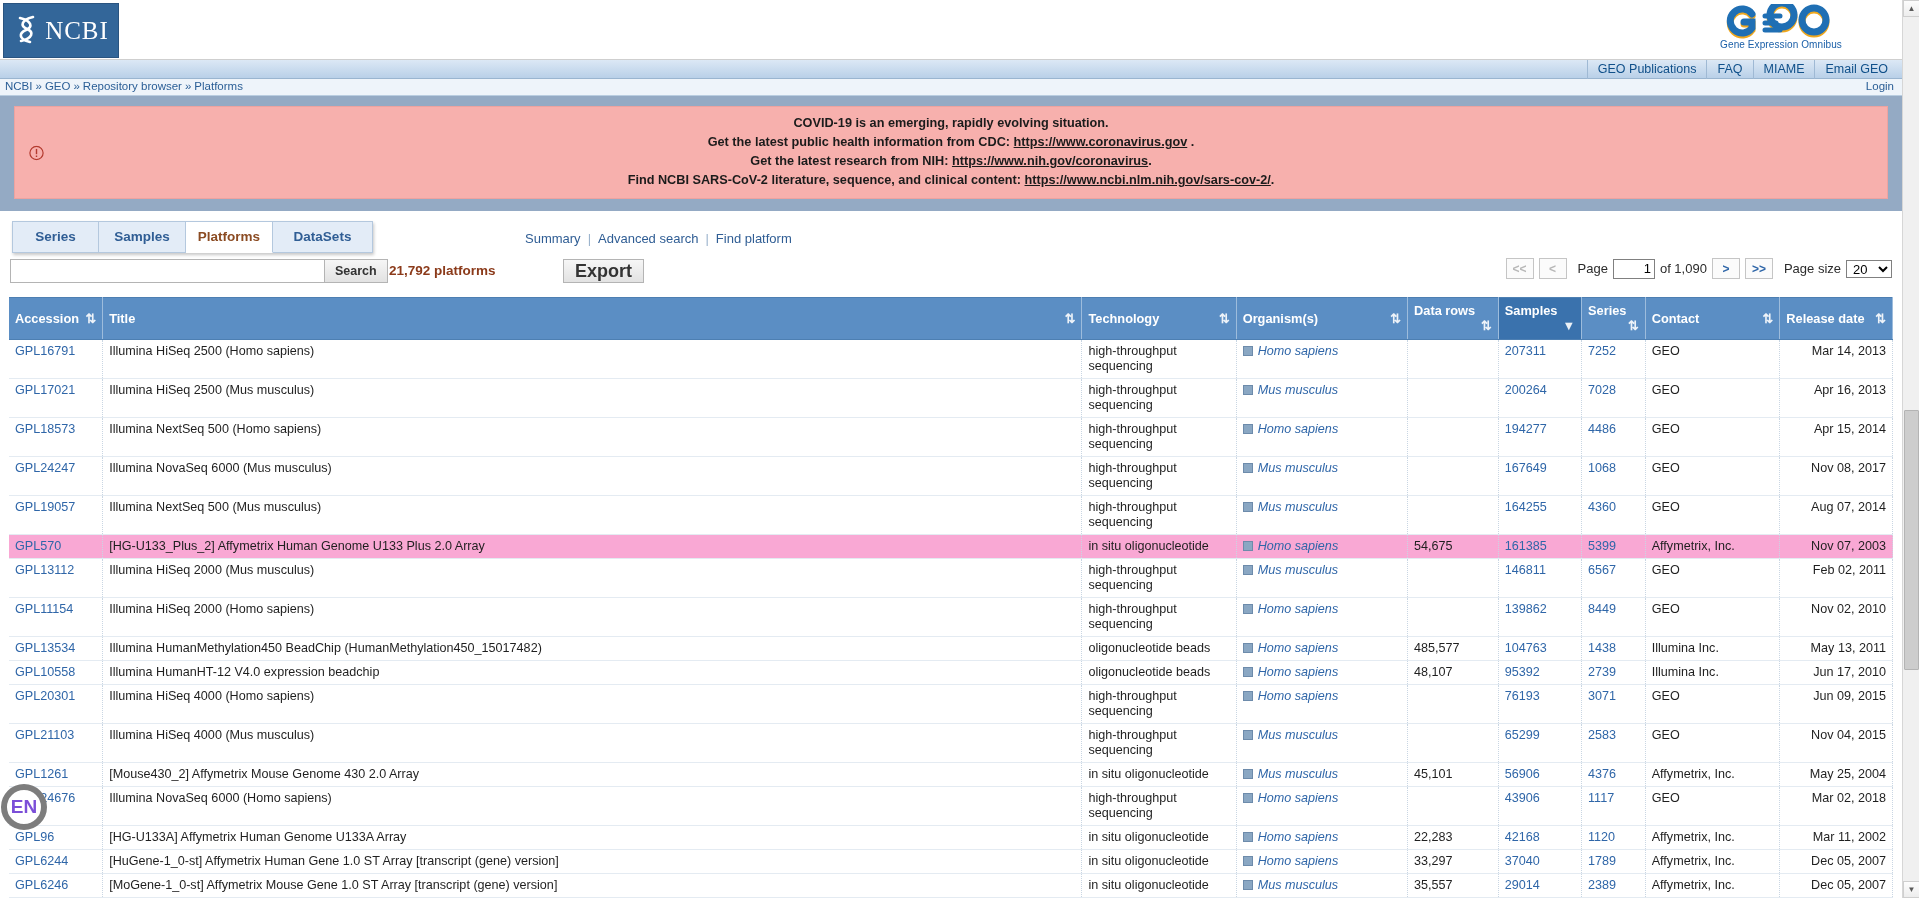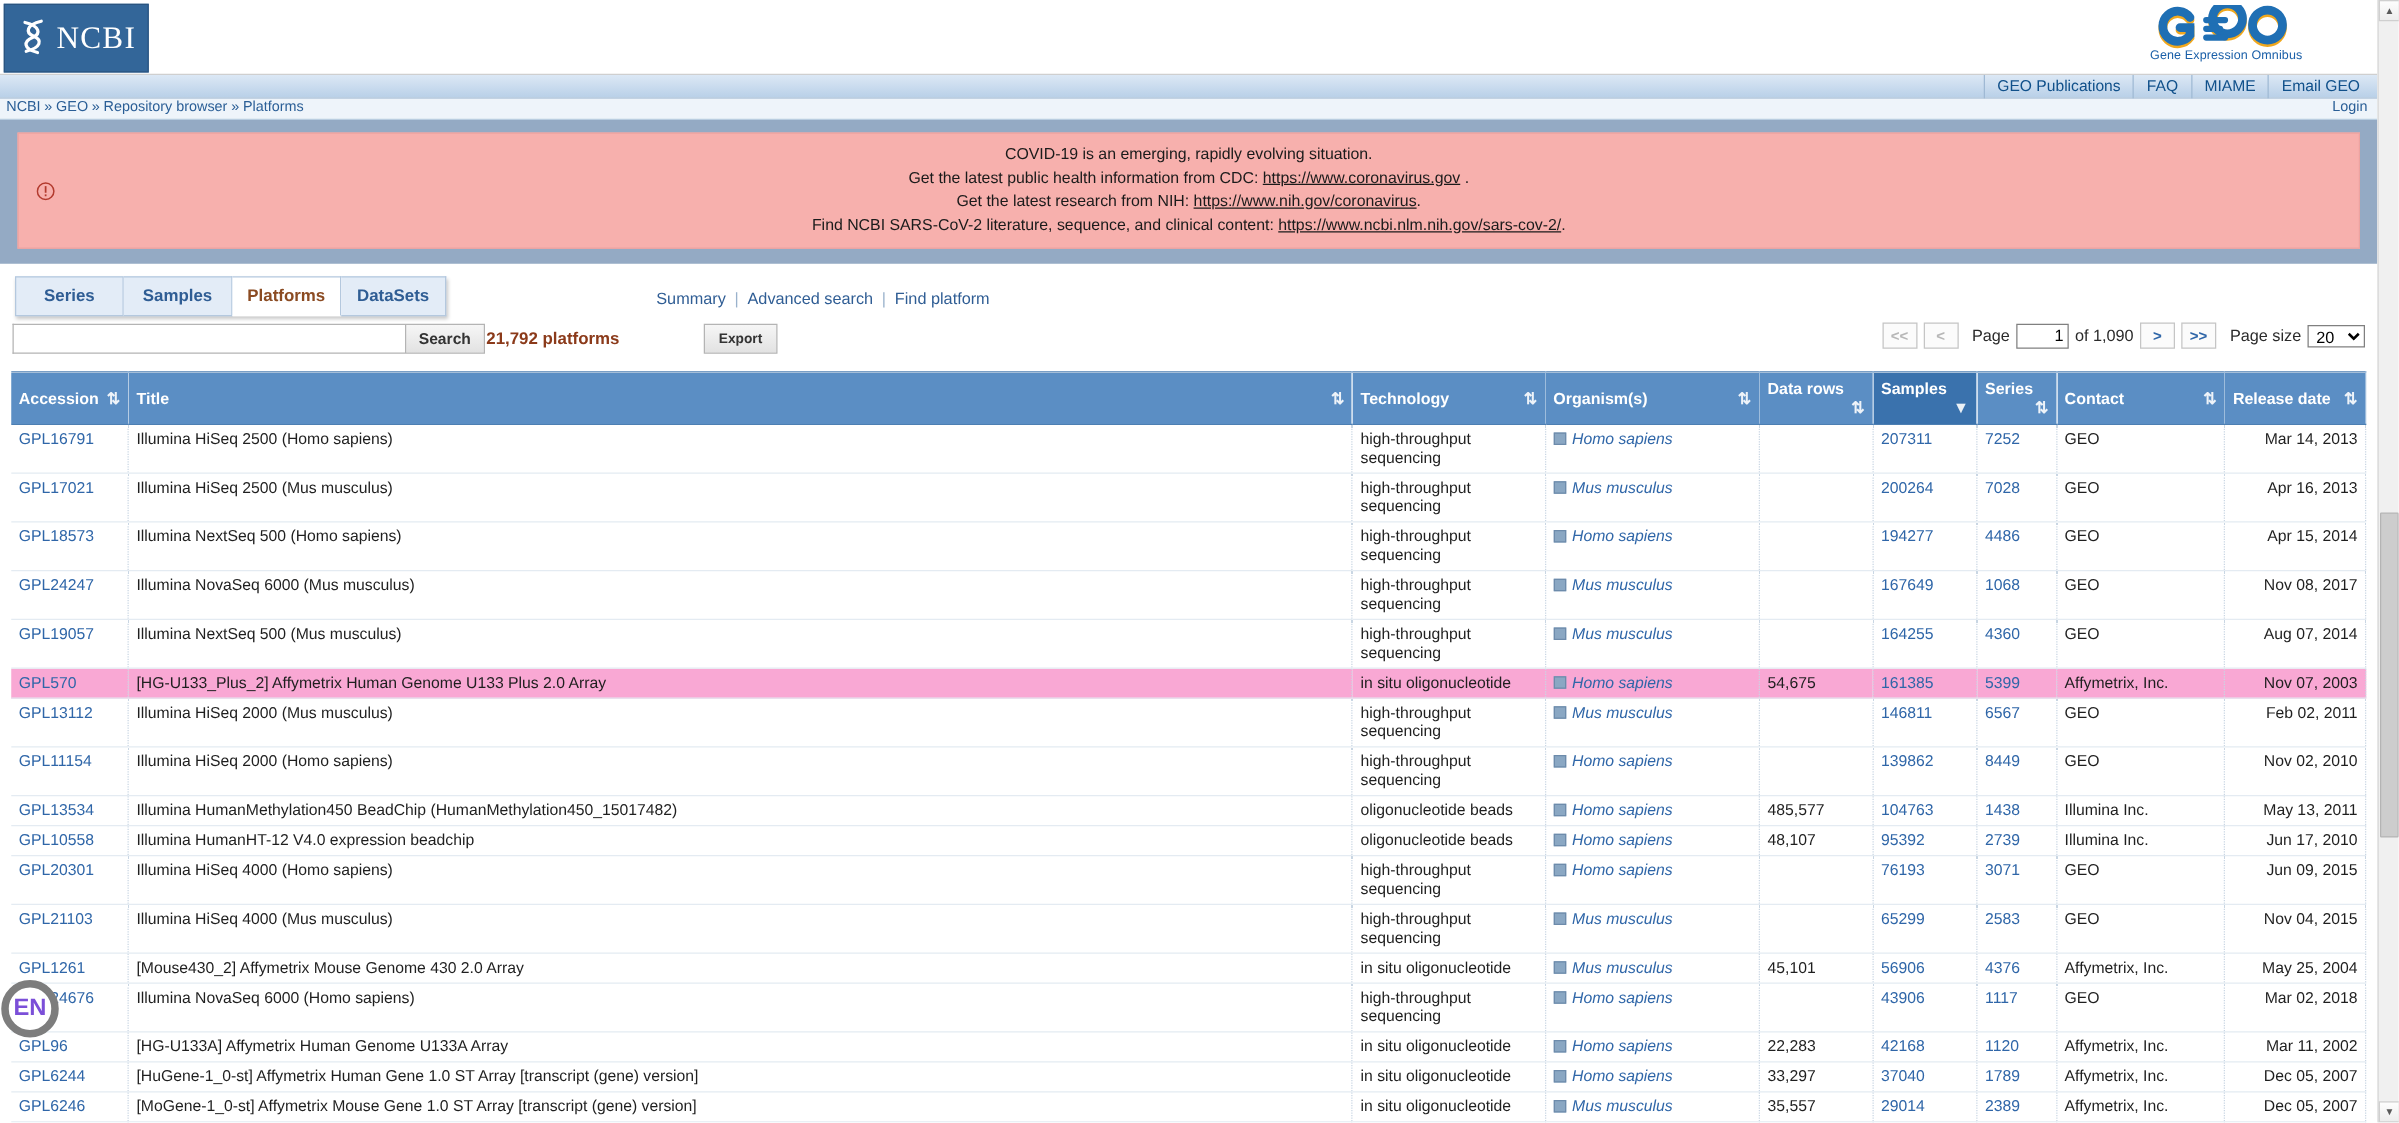--- a/index.html
+++ b/index.html
@@ -77,21 +77,21 @@
   }
   .crumb { position: absolute; left: 5px; top: 1px; }
   .crumb a { color: #2a5e96; text-decoration: none; }
   .crumb .sep { color: #2a5e96; margin: 0 3px; }
   .login { position: absolute; right: 8px; top: 1px; color: #2a5e96; text-decoration: none; }
 
   
   .banner-wrap { background: #94aac4; padding: 10px 14px 12px 14px; }
   .banner {
     background: #f7b0ad; border: 1px solid #eda3a0; position: relative;
-    padding: 7px 0 8px 0; text-align: center;
+    padding: 7px 0 8px 0; text-align: center; font-weight: bold;
   }
   .banner-icon {
     position: absolute; left: 14px; top: 50%; transform: translateY(-50%);
     width: 15px; height: 15px;
   }
   .banner-line {
     font-size: 12.7px; color: #1b1b1b; line-height: 19px; white-space: nowrap;
   }
   .banner-line a { color: #1b1b1b; text-decoration: underline; }
 
@@ -100,21 +100,21 @@
   .tabs {
     position: absolute; left: 12px; top: 4px; display: flex;
     box-shadow: 1px 2px 3px rgba(0,0,0,.22);
   }
   .tab {
     padding: 7px 0 8px 0; width: 87px; text-align: center;
     background: #e3ecf7; border: 1px solid #b4c8de; border-left: none;
     font-size: 13.5px; font-weight: bold; color: #2f5d94; cursor: pointer;
   }
   .tab:first-child { border-left: 1px solid #b4c8de; }
-  .tab.wide { width: 84px; }
+  .tab.wide { width: 100px; }
   .tab.active { background: #ffffff; color: #8b4b22; border-bottom-color: #ffffff; }
   .tool-links {
     position: absolute; left: 525px; top: 14px; font-size: 13px; color: #2f5d94;
   }
   .tool-links a { color: #2f5d94; text-decoration: none; }
   .tool-links .bar { color: #9ab2cc; margin: 0 7px; }
 
   
   .search-row { position: relative; height: 36px; }
   .search-box {
@@ -130,21 +130,21 @@
     font-weight: bold; color: #333; cursor: pointer;
     font-family: "Liberation Sans", sans-serif;
   }
   .count-text {
     position: absolute; left: 389px; top: 6px; font-size: 13.5px;
     font-weight: bold; color: #8b3a1a; text-align: center;
   }
   .export-btn {
     position: absolute; left: 563px; top: 2px; height: 24px; padding: 0 11px;
     border: 1px solid #b4b4b4; background: linear-gradient(#f6f6f6,#e2e2e2);
-    font-size: 11px; font-weight: bold; color: #333; cursor: pointer;
+    font-size: 18px; font-weight: bold; color: #333; cursor: pointer;
     font-family: "Liberation Sans", sans-serif;
   }
 
   
   .pager {
     position: absolute; right: 10px; top: 1px; display: flex; align-items: center;
     font-size: 13px; color: #2b2b2b; gap: 5px;
   }
   .pg-btn {
     min-width: 28px; height: 21px; border: 1px solid #c5c5c5; background: #fbfbfb;

